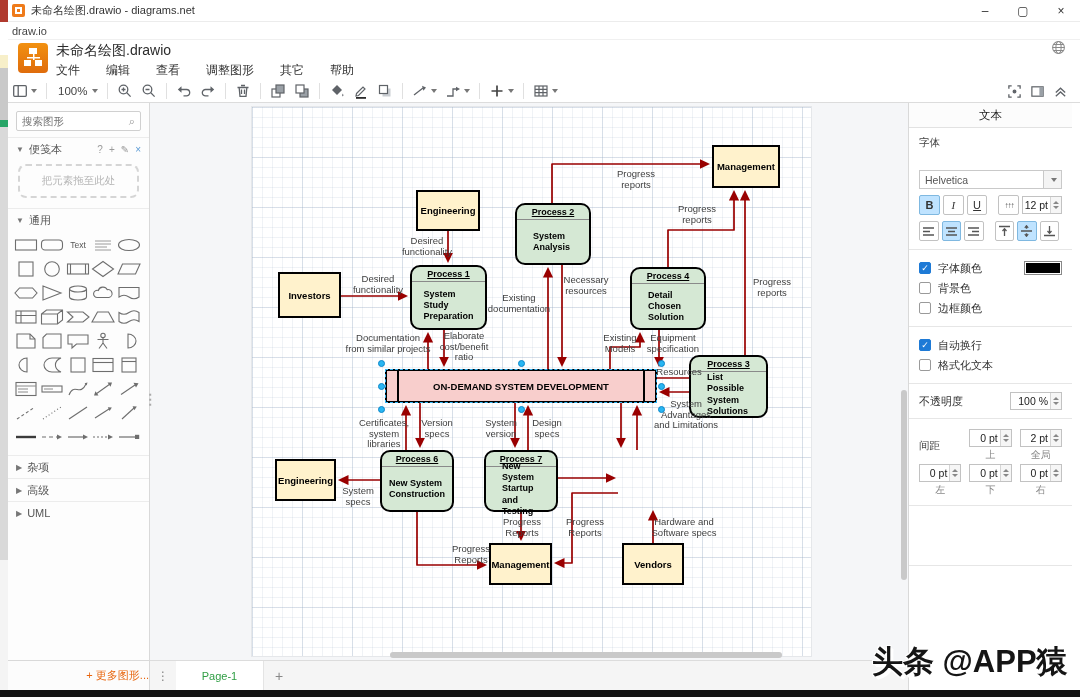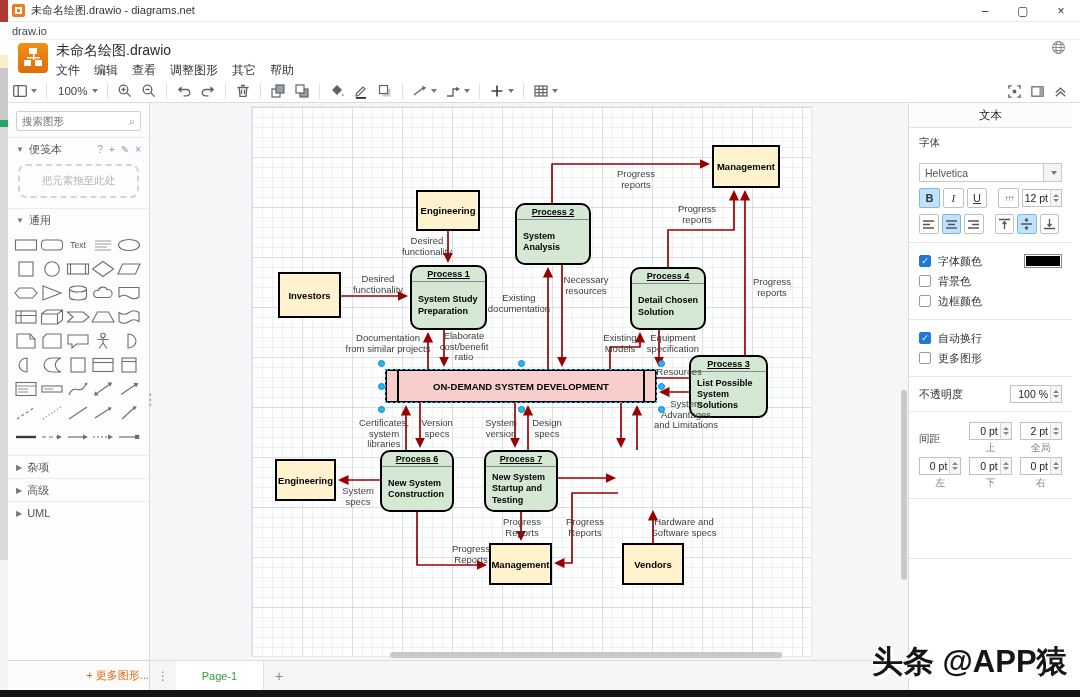--- a/index.html
+++ b/index.html
@@ -40,21 +40,21 @@
   .logo { position:absolute; left:10px; top:3px; width:30px; height:30px; border-radius:4px;
     background:linear-gradient(#f29111,#df6c0c); }
   .logo::before{content:"";position:absolute;left:6px;top:5px;width:18px;height:20px;
     background:
      linear-gradient(#fff,#fff) 5px 0/8px 6px no-repeat,
      linear-gradient(#fff,#fff) 0 12px/7px 6px no-repeat,
      linear-gradient(#fff,#fff) 11px 12px/7px 6px no-repeat,
      linear-gradient(#fff,#fff) 8.5px 6px/1.5px 6px no-repeat,
      linear-gradient(#fff,#fff) 3px 9px/13px 1.5px no-repeat;}
   .doc-title { position:absolute; left:48px; top:2px; font-size:14px; color:#2b2b2b; }
-  .menubar { position:absolute; left:48px; top:22px; display:flex; gap:14px; }
+  .menubar { position:absolute; left:48px; top:22px; display:flex; gap:26px; }
   .menubar span { font-size:12px; color:#333; }
   .globe { position:absolute; right:14px; top:0px; color:#8a8a8a; }
 
   
   .toolbar { position:absolute; left:8px; top:80px; width:1072px; height:23px; background:#fff;
     border-bottom:1px solid #dcdcdc; display:flex; align-items:center; padding-left:0; }
   .tbtn { display:flex; align-items:center; justify-content:center; height:20px; padding:0 4px; color:#5f6368; }
   .tsep { width:1px; height:16px; background:#e0e0e0; margin:0 5px; }
   .zoomlbl { font-size:11.5px; color:#444; padding:0 2px; }
   .caret { width:0; height:0; border-left:3.5px solid transparent; border-right:3.5px solid transparent;
@@ -93,21 +93,21 @@
       linear-gradient(to right, rgba(160,178,200,.30) 1px, transparent 1px),
       linear-gradient(to bottom, rgba(160,178,200,.30) 1px, transparent 1px);
     background-size:10px 10px,10px 10px,50px 50px,50px 50px; }
   .layer { position:absolute; left:-150px; top:-103px; width:1080px; height:697px; pointer-events:none; }
   .node { position:absolute; display:flex; align-items:center; justify-content:center; text-align:center; }
   .entity { background:#FFF2CC; border:2px solid #000; font-weight:bold; font-size:9.5px; color:#000; }
   .process { background:#D5E8D4; border:2px solid #000; border-radius:10px; display:block; }
   .process .ph { height:15px; line-height:15px; font-size:9px; font-weight:bold; text-decoration:underline;
     text-align:center; border-bottom:1px solid #8a8a8a; }
   .process .pb { position:absolute; left:0; right:0; top:16px; bottom:0; display:flex; align-items:center;
-    justify-content:center; font-size:9px; font-weight:bold; line-height:1.25; padding:0 6px;border-radius:19px; }
+    justify-content:center; font-size:9px; font-weight:bold; line-height:1.25; padding:0 16px;border-radius:19px; }
   .bar { position:absolute; background:#F8CECC; border:2px solid #000; }
   .bar .bsel { position:absolute; left:-2px; top:-2px; right:-2px; bottom:-2px; border:1.5px dashed #33b5f5; }
   .bar .bd1,.bar .bd2 { position:absolute; top:0; bottom:0; width:2px; background:#000; }
   .bar .bd1{ left:10px; } .bar .bd2{ right:10px; }
   .bar .btxt { position:absolute; inset:0; display:flex; align-items:center; justify-content:center;
     font-size:9.5px; font-weight:bold; }
   .handle { position:absolute; width:7px; height:7px; border-radius:50%; background:#29b6f2;
     border:1px solid #0b87c9; }
   .elabel { position:absolute; transform:translateX(-50%); font-size:9.5px; color:#3f3f3f;
     line-height:1.13; text-align:center; white-space:pre-line; }
@@ -121,21 +121,21 @@
   .ptab { width:88px; height:30px; background:#fff; display:flex; align-items:center; justify-content:center;
     font-size:11px; color:#2f9e44; border-right:1px solid #e4e4e4; }
   .paddpage { width:30px; text-align:center; color:#888; font-size:14px; }
 
   
   .panel { position:absolute; left:908px; top:103px; width:164px; height:587px; background:#fff;
     border-left:1px solid #d9d9d9; font-size:11px; color:#333; }
   .ptitle { height:25px; display:flex; align-items:center; justify-content:center; font-size:11.5px;
     color:#222; border-bottom:1px solid #e2e2e2; background:#fcfcfc; }
   .pgroup { padding:8px 10px; border-bottom:1px solid #e6e6e6; }
-  .plabel { font-size:10.5px; color:#444; margin-bottom:13px;font-family:Liberation Mono, monospace; }
+  .plabel { font-size:10.5px; color:#444; margin-bottom:20px;font-family:Liberation Mono, monospace; }
   .fontsel { height:19px; border:1px solid #c9c9c9; background:#fff; display:flex; align-items:center; }
   .fontsel .fv { flex:1; font-size:10.5px; color:#555; padding-left:5px; }
   .fontsel .fsb { width:18px; height:17px; border-left:1px solid #c9c9c9; background:#f4f4f4;
     display:flex; align-items:center; justify-content:center; }
   .btnrow { display:flex; margin-top:6px; align-items:center; }
   .sqbtn { width:24px; height:20px; border:1px solid #c2c2c2; background:#fff; display:flex; align-items:center;
     justify-content:center; font-size:11px; color:#333; margin-right:3px; border-radius:2px; }
   .sqbtn.active { background:#bfe3ff; border-color:#7fb8e0; }
   .sqbtn.b { font-weight:bold; } .sqbtn.i { font-style:italic; font-family:"Liberation Serif",serif; }
   .sqbtn.u { text-decoration:underline; }
@@ -906,21 +906,21 @@
           <span>边框颜色</span>
         </div>
       </div>
     <div class="pgroup" id="checks-b">
         <div class="chkrow">
           <div class="chk on">✓</div>
           <span>自动换行</span>
         </div>
         <div class="chkrow">
           <div class="chk"></div>
-          <span>更多图形</span>
+          <span>格式化文本</span>
         </div>
       </div>
 
     <div class="pgroup">
       <div class="oprow">
         <span>不透明度</span>
         <div class="numbox">
           <span class="nv">100 %</span>
           <span class="spin">
               <i class="up"></i>

